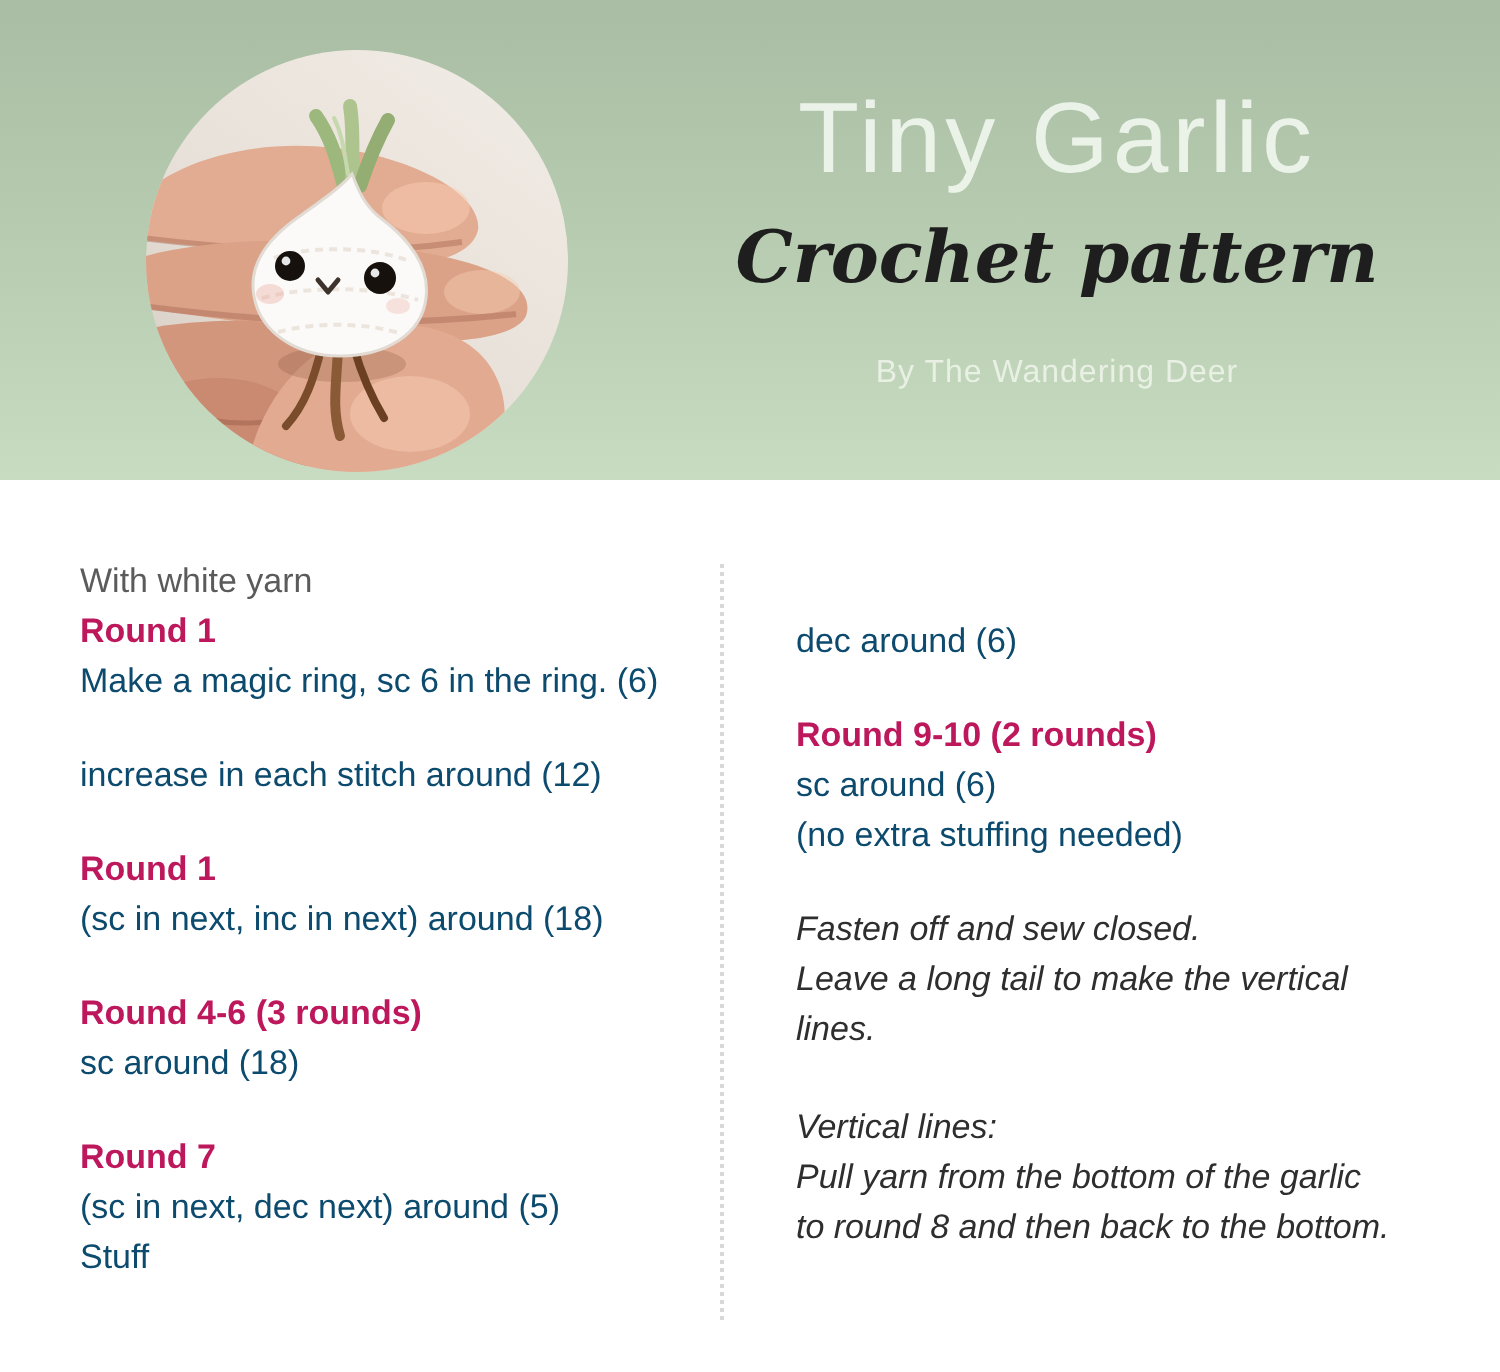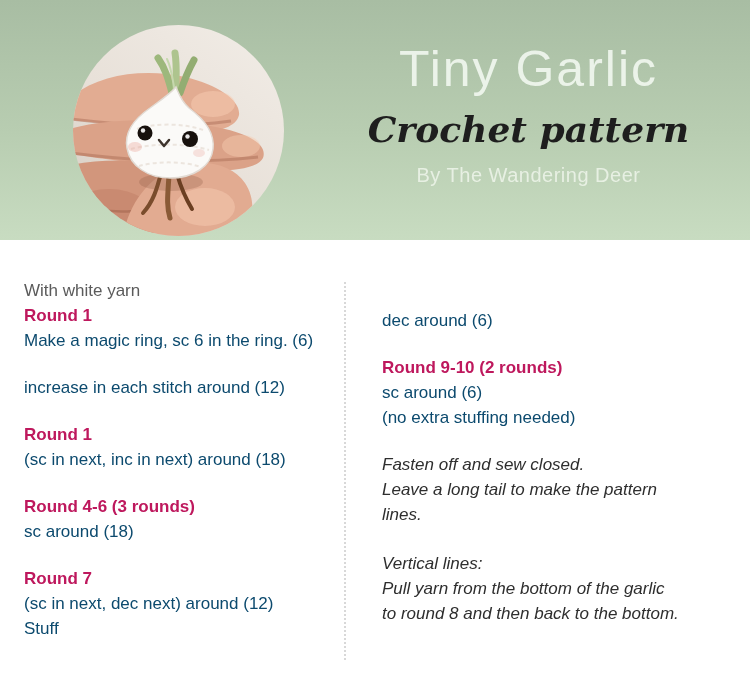--- a/index.html
+++ b/index.html
@@ -45,32 +45,32 @@
   .hero-subtitle {
     margin-top: 13px;
     font-family: "DejaVu Serif", serif;
     font-style: italic;
     font-weight: 600;
     font-size: 36px;
     line-height: 1.25;
     color: #1e1e1e;
   }
   .hero-byline {
-    margin-top: 12px;
-    font-size: 20px;
+    margin-top: 26px;
+    font-size: 16px;
     letter-spacing: 0.5px;
     color: rgba(250, 254, 248, 0.68);
   }
 
   
   .content {
     box-sizing: border-box;
     display: flex;
     align-items: flex-start;
-    padding: 38px 0 0 24px;
+    padding: 38px 0 0 40px;
     height: 446px;
   }
   .col { font-size: 17px; line-height: 25px; color: #333333; }
   .col-left { width: 320px; flex: 0 0 320px; }
   .divider {
     flex: 0 0 0px;
     border-left: 2px dotted #d8d8d8;
     height: 378px;
     margin-top: 4px;
   }
@@ -180,42 +180,42 @@
         <div class="round-line">(sc in next, inc in next) around (18)</div>
       </div>
 
       <div class="round-block">
         <div class="round-title">Round 4-6 (3 rounds)</div>
         <div class="round-line">sc around (18)</div>
       </div>
 
       <div class="round-block">
         <div class="round-title">Round 7</div>
-        <div class="round-line">(sc in next, dec next) around (12)</div>
+        <div class="round-line">(sc in next, dec next) around (5)</div>
         <div class="round-line">Stuff</div>
       </div>
     </section>
 
     <div class="divider"></div>
 
     <section class="col col-right">
 
       <div class="round-block">
         <div class="round-line">dec around (6)</div>
       </div>
 
       <div class="round-block">
         <div class="round-title">Round 9-10 (2 rounds)</div>
         <div class="round-line">sc around (6)</div>
         <div class="round-line">(no extra stuffing needed)</div>
       </div>
 
       <div class="note-block">
         <div class="note-line">Fasten off and sew closed.</div>
-        <div class="note-line">Leave a long tail to make the pattern</div>
+        <div class="note-line">Leave a long tail to make the vertical</div>
         <div class="note-line">lines.</div>
       </div>
 
       <div class="note-block">
         <div class="note-line">Vertical lines:</div>
         <div class="note-line">Pull yarn from the bottom of the garlic</div>
         <div class="note-line">to round 8 and then back to the bottom.</div>
       </div>
 
     </section>

